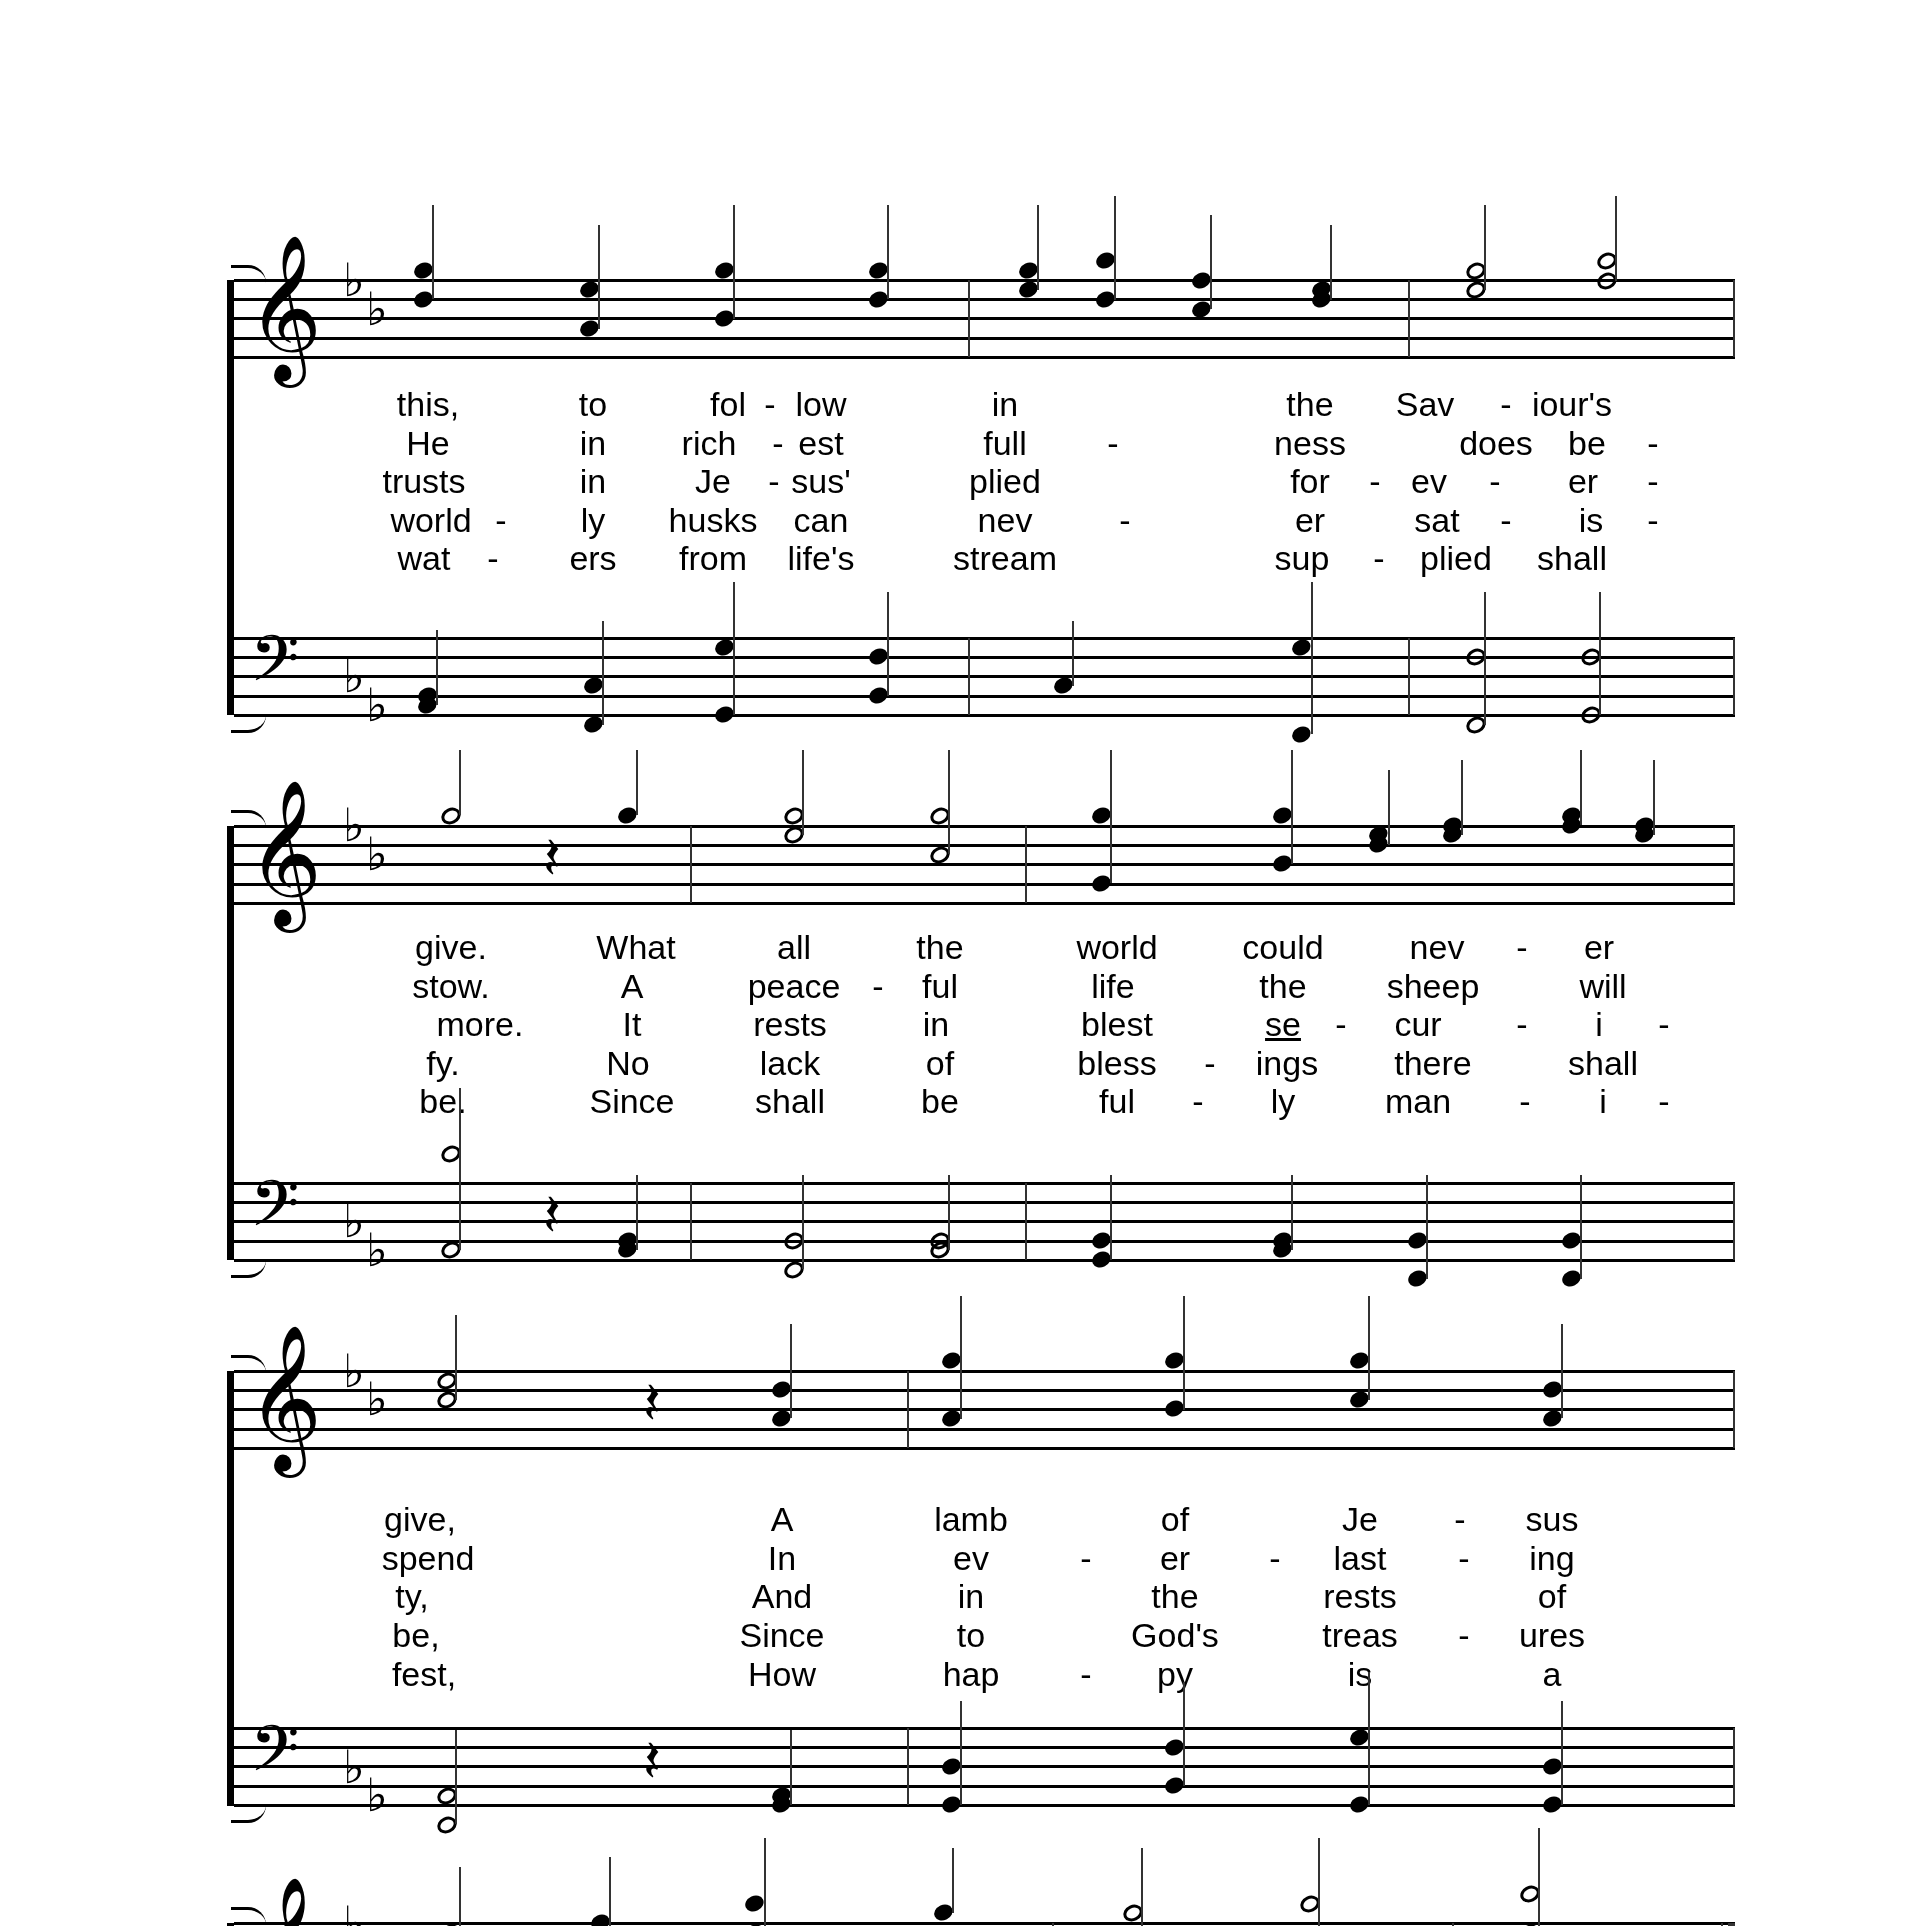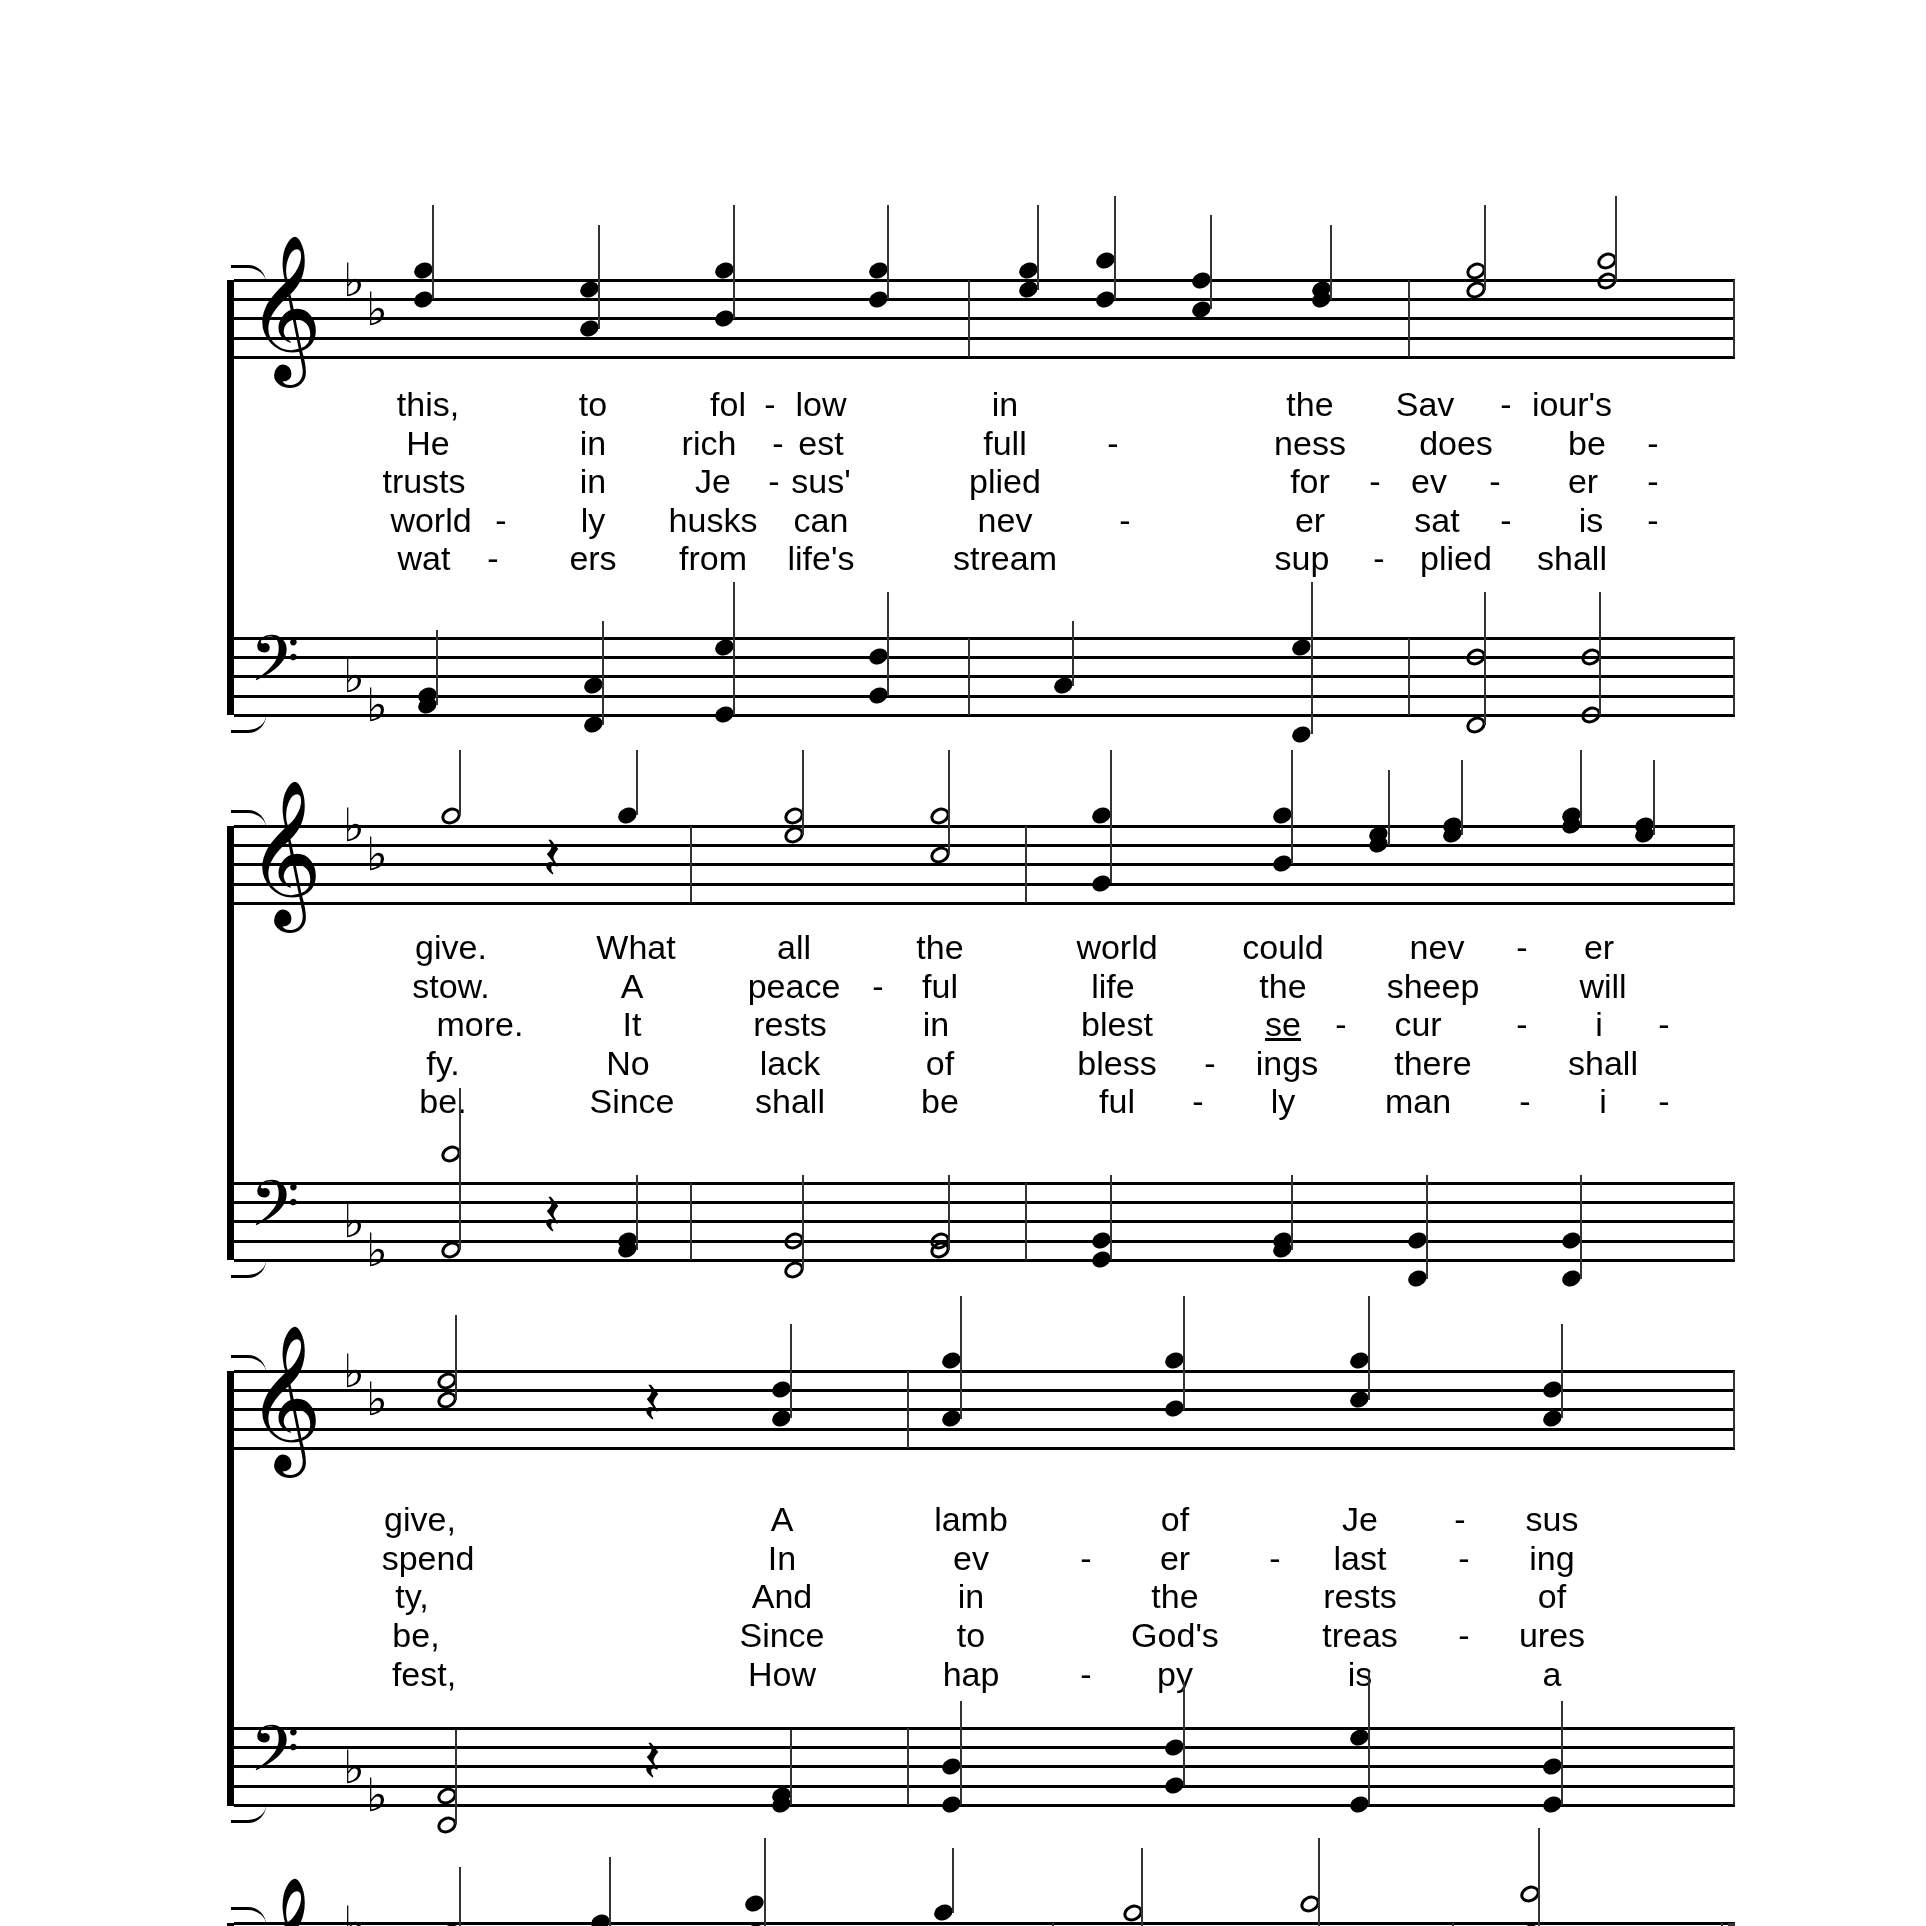--- a/index.html
+++ b/index.html
@@ -69,21 +69,21 @@
     </div>
     <div class="lyric-row" style="top: 424px;">
       <span class="lyric" style="left: 428px;">He</span>
       <span class="lyric" style="left: 593px;">in</span>
       <span class="lyric" style="left: 709px;">rich</span>
       <span class="lyric" style="left: 778px;">-</span>
       <span class="lyric" style="left: 821px;">est</span>
       <span class="lyric" style="left: 1005px;">full</span>
       <span class="lyric" style="left: 1113px;">-</span>
       <span class="lyric" style="left: 1310px;">ness</span>
-      <span class="lyric" style="left: 1456px;">does</span>
+      <span class="lyric" style="left: 1496px;">does</span>
       <span class="lyric" style="left: 1587px;">be</span>
       <span class="lyric" style="left: 1653px;">-</span>
     </div>
     <div class="lyric-row" style="top: 462px;">
       <span class="lyric" style="left: 424px;">trusts</span>
       <span class="lyric" style="left: 593px;">in</span>
       <span class="lyric" style="left: 713px;">Je</span>
       <span class="lyric" style="left: 774px;">-</span>
       <span class="lyric" style="left: 821px;">sus'</span>
       <span class="lyric" style="left: 1005px;">plied</span>

